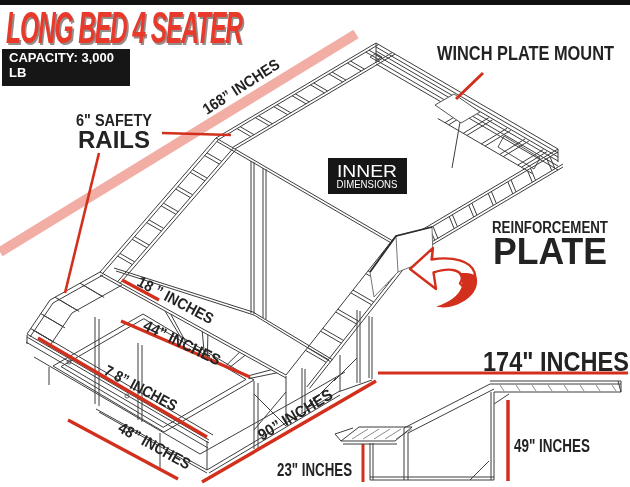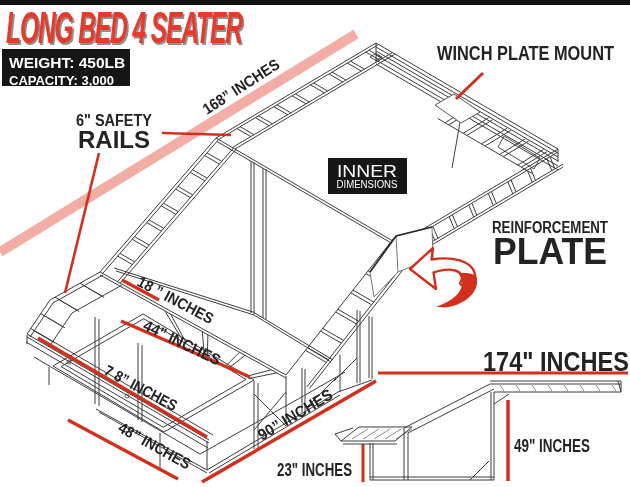--- a/index.html
+++ b/index.html
@@ -12,21 +12,20 @@
 svg{position:absolute;left:0;top:0;}
 </style>
 </head>
 <body>
 
 <div class="topbar"></div>
 
 <div class="title">LONG BED 4 SEATER</div>
 
 <div class="spec">
-    <div class="w">WEIGHT: 450LB</div>
     <div class="c">CAPACITY: 3,000 LB</div>
   </div>
 
 <svg width="630" height="487" viewBox="0 0 630 487">
 
 <g>
 <line x1="0.0" y1="252.0" x2="356.0" y2="34.0" stroke="#f2ada4" stroke-width="10"></line>
 </g>
 
 <g>

